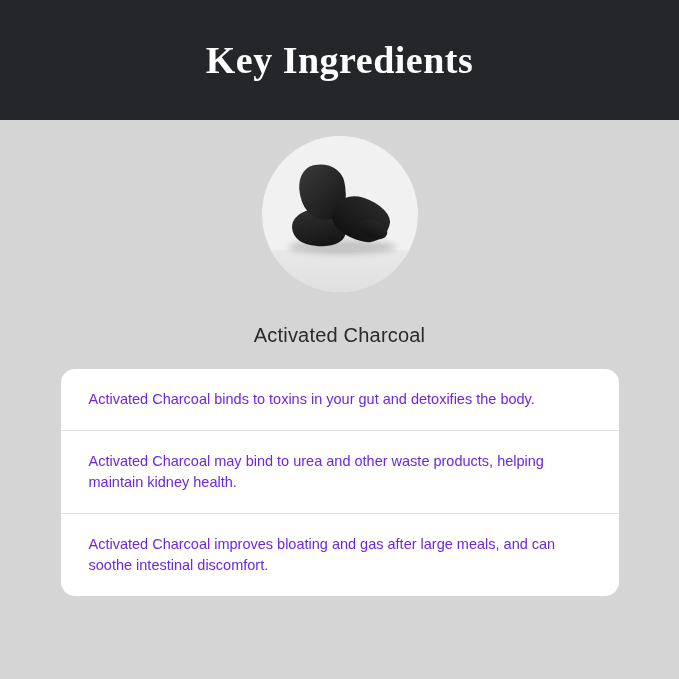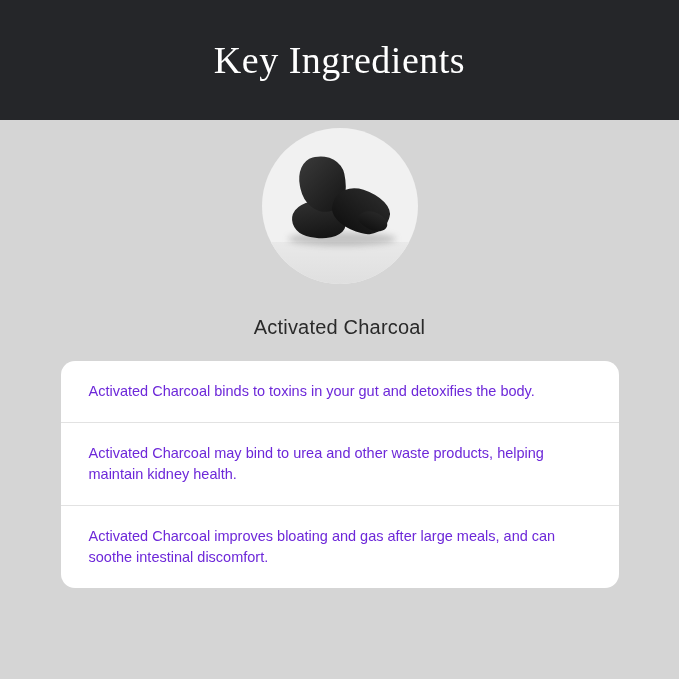--- a/index.html
+++ b/index.html
@@ -27,32 +27,32 @@
     background: #252629;
     display: flex;
     align-items: center;
     justify-content: center;
     box-sizing: border-box;
   }
   .header-title {
     color: #ffffff;
     font-family: "Liberation Serif", serif;
     font-size: 38px;
-    font-weight: 400;
+    font-weight: 700;
     letter-spacing: 0.5px;
     line-height: 1;
     margin: 16px;
     padding: 0;
   }
   .content {
     flex: 1;
     display: flex;
     flex-direction: column;
     align-items: center;
-    padding-top: 8px;
+    padding-top: 16px;
     box-sizing: border-box;
   }
   .image-circle {
     width: 156px;
     height: 156px;
     border-radius: 50%;
     background: #f1f1f1;
     position: relative;
     overflow: hidden;
     flex: none;

